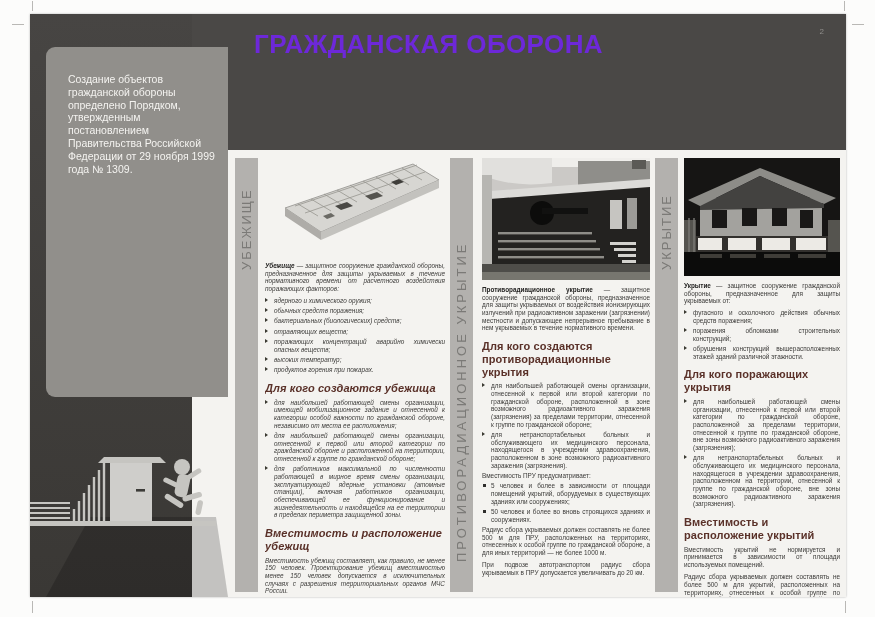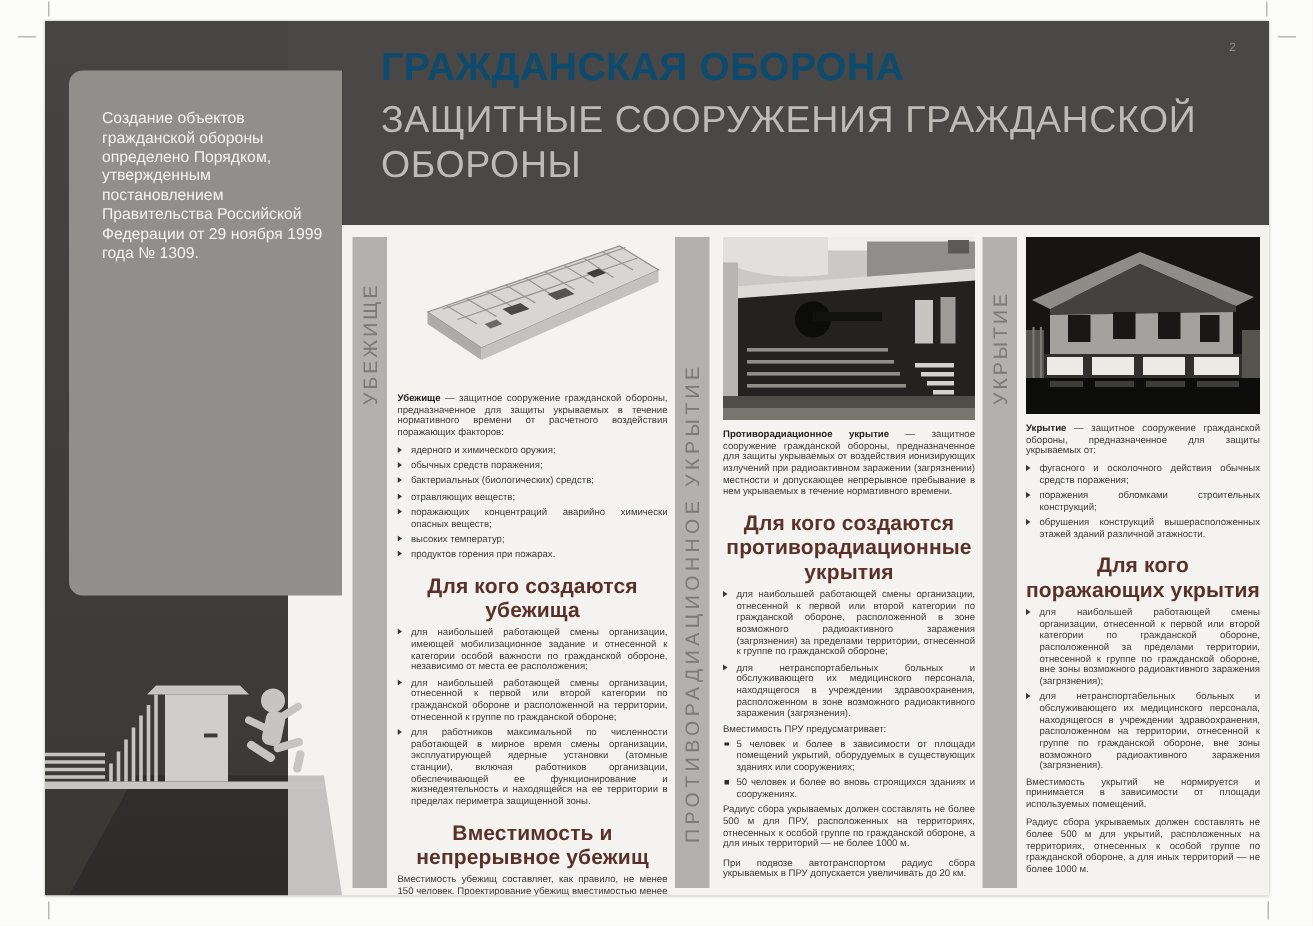--- a/index.html
+++ b/index.html
@@ -11,21 +11,21 @@
   
   .cm{position:absolute;background:#b9b8b5;}
   
   .poster{
     position:absolute;left:30px;top:14px;width:816px;height:583px;
     background:#f4f3f0;box-shadow:0 0 2px rgba(0,0,0,.28);overflow:hidden;
   }
   .band{position:absolute;left:0;top:0;width:816px;height:136px;background:#4a4846;}
   .title{
     position:absolute;left:224px;top:15px;font-size:26px;font-weight:bold;
-    color:#0c4a6e;letter-spacing:.4px;white-space:nowrap;
+    color:#6d28d9;letter-spacing:.4px;white-space:nowrap;
   }
   .subtitle{
     position:absolute;left:224px;top:51px;width:584px;font-size:25px;
     color:#bcbbb8;line-height:1.2;letter-spacing:.4px;
   }
   .pagenum{position:absolute;right:22px;top:13px;font-size:8px;color:#8f8e8b;}
   
   .sidebar{
     position:absolute;left:0;top:0;width:162px;height:583px;
     background:linear-gradient(#474543,#3a3835);
@@ -44,58 +44,57 @@
     transform:rotate(-90deg);transform-origin:0 0;
     font-size:13px;color:#7b7a77;letter-spacing:2px;
   }
   .vlabel.long{letter-spacing:3px;}
   
   .col{
     position:absolute;top:144px;height:439px;overflow:hidden;
     color:#3b3a38;font-size:6.4px;line-height:1.2;text-align:justify;
     hyphens:auto;
   }
-  .c1{left:235px;width:180px;}
+  .c1{left:235px;width:180px;font-style:italic;}
   .c2{left:452px;width:168px;}
   .c3{left:654px;width:156px;}
   .img{display:block;margin:0 0 6px 0;}
   .intro{margin:0 0 4px 0;}
   .term{color:#242322;}
   ul{list-style:none;margin:0 0 2px 0;padding:0;}
   li{position:relative;padding-left:9px;margin:0 0 2.6px 0;}
   .arr{
     position:absolute;left:0;top:1.1px;width:0;height:0;
     border-left:3.4px solid #3a3931;
     border-top:2.3px solid transparent;border-bottom:2.3px solid transparent;
   }
   .sqi{position:absolute;left:1px;top:1.8px;width:2.8px;height:2.8px;background:#2f2e2c;}
   h3{
-    font-size:14px;color:#5a3129;margin:8px 0 4px 0;line-height:1.16;
-    text-align:center;letter-spacing:.1px;
+    font-size:11px;color:#5a3129;margin:8px 0 4px 0;line-height:1.16;
+    text-align:left;letter-spacing:.1px;
   }
   .bp{margin:0 0 4.5px 0;}
   .lead{margin:0 0 2.5px 0;}
 </style>
 </head>
 <body>
 
 <div class="cm" style="left:32px;top:1px;width:1px;height:10px;"></div>
 <div class="cm" style="left:12px;top:24px;width:12px;height:1px;"></div>
 <div class="cm" style="left:844px;top:1px;width:1px;height:10px;"></div>
 <div class="cm" style="left:852px;top:24px;width:12px;height:1px;"></div>
 <div class="cm" style="left:32px;top:601px;width:1px;height:12px;"></div>
 <div class="cm" style="left:845px;top:601px;width:1px;height:12px;"></div>
 
 <div class="poster">
 
   <div class="band">
     <div class="pagenum">2</div>
   </div>
   <div class="title">ГРАЖДАНСКАЯ ОБОРОНА</div>
-  <div class="subtitle">ЗАЩИТНЫЕ СООРУЖЕНИЯ ГРАЖДАНСКОЙ ОБОРОНЫ</div>
 
   <div class="sidebar">
     <div class="panel">
       <p>Создание объектов гражданской обороны определено Порядком, утвержденным постановлением Правительства Российской Федерации от 29 ноября 1999 года № 1309.</p>
     </div>
     <svg class="pict" viewBox="0 0 198 172">
       <polygon points="60,92 186,92 198,172 16,172" fill="#000" opacity="0.20"></polygon>
       <g stroke="#c6c5c1" stroke-width="2.2">
         <line x1="0" y1="78" x2="40" y2="78"></line>
           <line x1="0" y1="83" x2="40" y2="83"></line>
@@ -169,21 +168,21 @@
       <li><span class="arr"></span><span>поражающих концентраций аварийно химически опасных веществ;</span></li>
       <li><span class="arr"></span><span>высоких температур;</span></li>
       <li><span class="arr"></span><span>продуктов горения при пожарах.</span></li>
     </ul>
     <h3>Для кого создаются убежища</h3>
     <ul>
       <li><span class="arr"></span><span>для наибольшей работающей смены организации, имеющей мобилизационное задание и отнесенной к категории особой важности по гражданской обороне, независимо от места ее расположения;</span></li>
       <li><span class="arr"></span><span>для наибольшей работающей смены организации, отнесенной к первой или второй категории по гражданской обороне и расположенной на территории, отнесенной к группе по гражданской обороне;</span></li>
       <li><span class="arr"></span><span>для работников максимальной по численности работающей в мирное время смены организации, эксплуатирующей ядерные установки (атомные станции), включая работников организации, обеспечивающей ее функционирование и жизнедеятельность и находящейся на ее территории в пределах периметра защищенной зоны.</span></li>
     </ul>
-    <h3>Вместимость и непрерывное убежищ</h3>
+    <h3>Вместимость и расположение убежищ</h3>
     <p class="bp">Вместимость убежищ составляет, как правило, не менее 150 человек. Проектирование убежищ вместимостью менее 150 человек допускается в исключительных случаях с разрешения территориальных органов МЧС России.</p>
     <p class="bp">Радиус сбора укрываемых должен составлять не более 500 м для убежищ, расположенных на территориях, отнесенных к особой группе по гражданской обороне, а для иных территорий — не более 1000 м.</p>
   </div>
 
   <div class="col c2">
     <svg class="img" width="168" height="122" viewBox="0 0 168 122">
       <rect width="168" height="122" fill="#cbc9c6"></rect>
       <rect x="0" y="0" width="168" height="9" fill="#efeeeb"></rect>
       <path d="M0,0 L70,0 L70,25 Q30,30 0,17 Z" fill="#e1e0dd"></path>
       <rect x="96" y="3" width="72" height="24" fill="#8f8e8a"></rect>
@@ -262,17 +261,18 @@
     <ul>
       <li><span class="arr"></span><span>фугасного и осколочного действия обычных средств поражения;</span></li>
       <li><span class="arr"></span><span>поражения обломками строительных конструкций;</span></li>
       <li><span class="arr"></span><span>обрушения конструкций вышерасположенных этажей зданий различной этажности.</span></li>
     </ul>
     <h3>Для кого поражающих укрытия</h3>
     <ul>
       <li><span class="arr"></span><span>для наибольшей работающей смены организации, отнесенной к первой или второй категории по гражданской обороне, расположенной за пределами территории, отнесенной к группе по гражданской обороне, вне зоны возможного радиоактивного заражения (загрязнения);</span></li>
       <li><span class="arr"></span><span>для нетранспортабельных больных и обслуживающего их медицинского персонала, находящегося в учреждении здравоохранения, расположенном на территории, отнесенной к группе по гражданской обороне, вне зоны возможного радиоактивного заражения (загрязнения).</span></li>
     </ul>
+    <h3>Вместимость и расположение укрытий</h3>
     <p class="bp">Вместимость укрытий не нормируется и принимается в зависимости от площади используемых помещений.</p>
     <p class="bp">Радиус сбора укрываемых должен составлять не более 500 м для укрытий, расположенных на территориях, отнесенных к особой группе по гражданской обороне, а для иных территорий — не более 1000 м.</p>
   </div>
 
 </div>
 
 </body></html>

